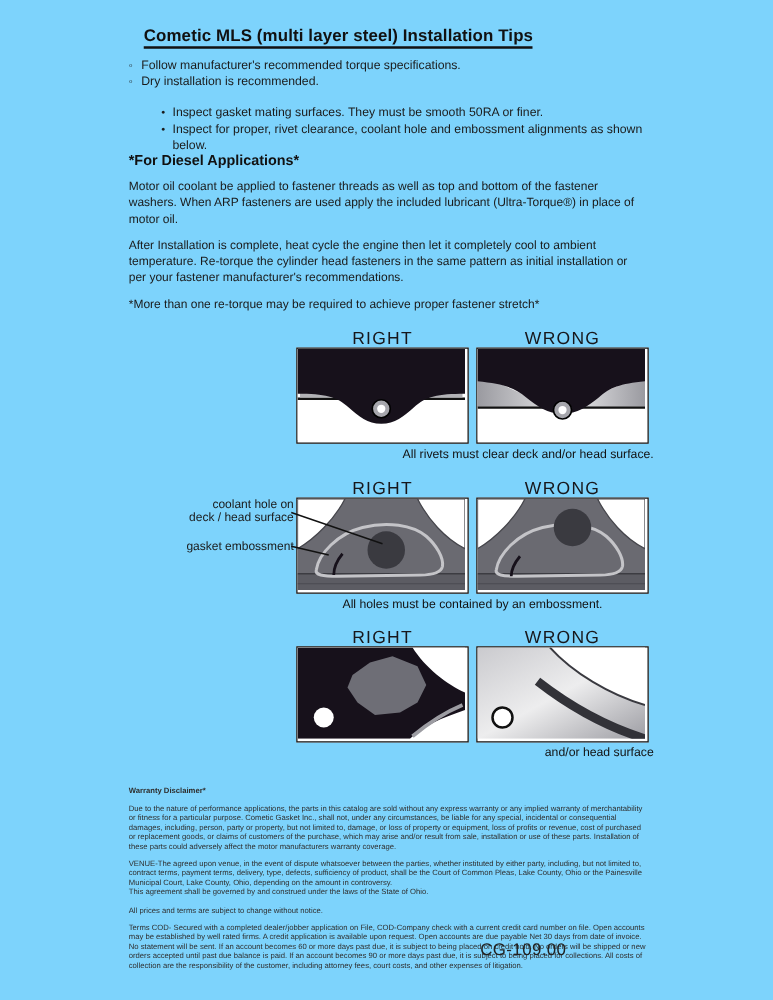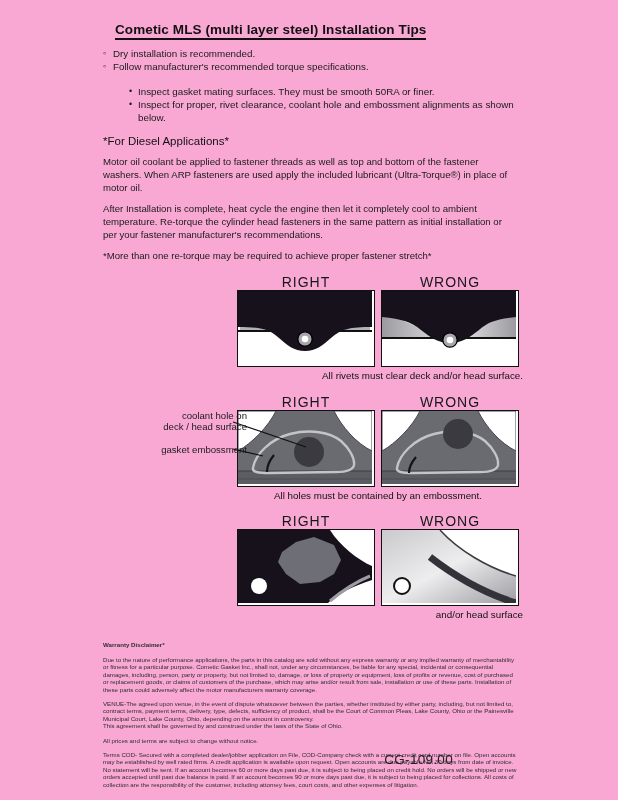--- a/index.html
+++ b/index.html
@@ -1,20 +1,20 @@
 <!DOCTYPE html>
 <html><head>
 <meta charset="utf-8">
 <style>
   * { box-sizing: border-box; margin: 0; padding: 0; }
   html,body { background:#e8e8e8; }
   .page {
     position: relative;
     width: 618px; height: 800px;
-    background: #f9a8d4;
+    background: #7dd3fc;
     font-family: "Liberation Sans", sans-serif;
     color: #111;
     overflow: hidden;
     margin: 0 auto;
   }
   .content { position: absolute; left: 103px; top: 20px; width: 420px; }
 
   .title {
     display: inline-block;
     margin-left: 12px;
@@ -24,32 +24,32 @@
     letter-spacing: 0.1px;
   }
 
   ul.bullets { list-style: none; margin-top: 7px; font-size: 9.8px; line-height: 13px; color:#1a1a1a; }
   ul.bullets > li { padding-left: 10px; position: relative; }
   ul.bullets > li::before { content: "◦"; position: absolute; left: 0; top: 0; font-size: 9px; }
   ul.subbullets { list-style: none; margin-left: 26px; }
   ul.subbullets > li { padding-left: 9px; position: relative; }
   ul.subbullets > li::before { content: "•"; position: absolute; left: 0; top: 0; font-size: 9px; }
 
-  .diesel-heading { margin-top: 11px; font-size: 11.5px; font-weight: 400; }
+  .diesel-heading { font-size: 11.5px; font-weight: 700; }
   p.body { margin-top: 8px; font-size: 9.6px; line-height: 13px; color:#1a1a1a; width: 412px; }
 
   .diagram { margin-top: 12px; position: relative; }
   .labels-row, .panels-row { margin-left: 134px; display: flex; gap: 6px; }
   .panel-label { width: 138px; text-align: center; font-size: 14px; letter-spacing: 1px; color:#17171b; }
   .panel { width: 138px; height: 77px; border: 1.5px solid #111; background:#fff; }
   .panel svg { display:block; width: 134px; height: 73px; }
   .caption { margin-left: 134px; margin-top: 3px; font-size: 9.8px; line-height: 11.5px; color:#111;text-align:right; }
   .caption.centered { width: 282px; text-align: center; }
 
-  .d2-side-label { position: absolute; left: 16px; width: 128px; text-align: right; font-size: 9.6px; line-height: 11px; color:#1a1a1a; }
+  .d2-side-label { position: absolute; left: 4px; width: 128px; text-align: right; font-size: 9.6px; line-height: 11px; color:#1a1a1a; }
   .leader-overlay { position: absolute; left: 0; top: 0; pointer-events: none; }
 
   .legal { margin-top: 20px; width: 414px; font-size: 6.15px; line-height: 7.4px; color: #2e2e2e; }
   .legal-heading { font-weight: 700; margin-bottom: 8px; }
   .legal p { margin-bottom: 7px; }
   .legal p.tight { margin-bottom: 0; }
 
   .page-num {
     position: absolute; top: 752px; right: 165px;
     font-size: 13.5px; color: #222; letter-spacing: 0.3px;
@@ -57,22 +57,22 @@
 </style>
 </head>
 <body>
 
 <div class="page">
   <div class="content">
 
     <div class="title">Cometic MLS (multi layer steel) Installation Tips</div>
 
     <ul class="bullets">
+      <li>Follow manufacturer's recommended torque specifications.</li>
       <li>Dry installation is recommended.</li>
-      <li>Follow manufacturer's recommended torque specifications.</li>
     </ul>
     <ul class="subbullets bullets" style="margin-top:12px;">
       <li>Inspect gasket mating surfaces.  They must be smooth 50RA or finer.</li>
       <li>Inspect for proper, rivet clearance, coolant hole and embossment alignments as shown below.</li>
     </ul>
 
     <div class="diesel-heading">*For Diesel Applications*</div>
     <p class="body">Motor oil coolant be applied to fastener threads as well as top and bottom of the fastener washers. When ARP fasteners are used apply the included lubricant (Ultra-Torque®) in place of motor oil.</p>
     <p class="body">After Installation is complete, heat cycle the engine then let it completely cool to ambient temperature. Re-torque the cylinder head fasteners in the same pattern as initial installation or per your fastener manufacturer's recommendations.</p>
     <p class="body">*More than one re-torque may be required to achieve proper fastener stretch*</p>

